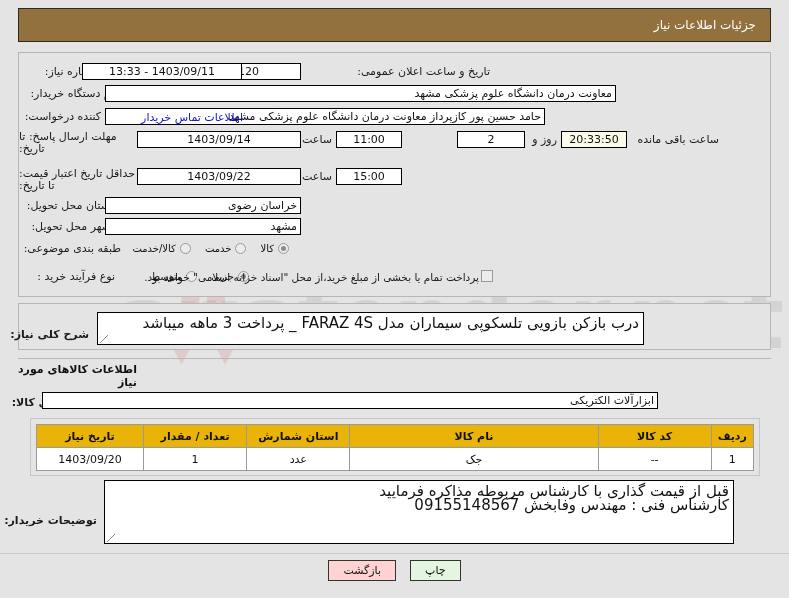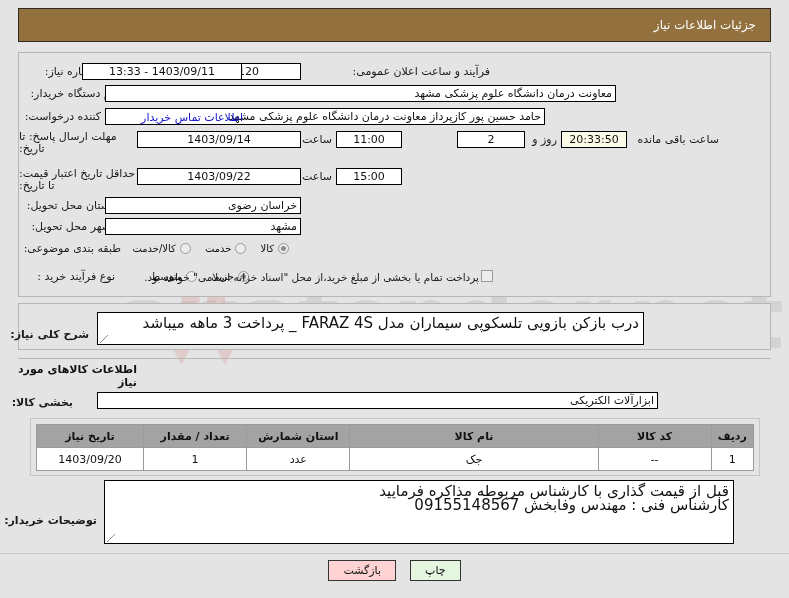--- a/index.html
+++ b/index.html
@@ -131,21 +131,21 @@
 
   
   table.goods{
     position:absolute;left:36px;top:424px;width:718px;
     border-collapse:collapse;
     font-size:11px;
     background:#fff;
     z-index:2;
   }
   table.goods th{
-    background:#a3a3a3;
+    background:#eab308;
     border:1px solid #9a9a9a;
     height:22px;
     font-weight:bold;
     color:#111;
     font-size:11px;
     padding:0 4px;
   }
   table.goods td{
     background:#ffffff;
     border:1px solid #9a9a9a;
@@ -199,21 +199,21 @@
 </div>
 
 <div class="panel" id="panel-top"></div>
 
 <div class="row" style="top:63px;right:692px;width:78px;justify-content:flex-start;z-index:2;">
   <div class="lbl">شماره نیاز:</div>
 </div>
 <div class="fld" style="position:absolute;top:63px;right:488px;width:196px;z-index:2;">1103090930000120</div>
 
 <div class="row" style="top:63px;right:299px;width:180px;justify-content:flex-start;z-index:2;">
-  <div class="lbl">فرآیند و ساعت اعلان عمومی:</div>
+  <div class="lbl">تاریخ و ساعت اعلان عمومی:</div>
 </div>
 
 <div class="fld" style="position:absolute;top:63px;left:82px;width:160px;z-index:2;">1403/09/11 - 13:33</div>
 
 <div class="row" style="top:85px;right:672px;width:98px;justify-content:flex-start;z-index:2;">
   <div class="lbl">نام دستگاه خریدار:</div>
 </div>
 <div class="fld rt" style="position:absolute;top:85px;right:173px;width:511px;z-index:2;">معاونت درمان دانشگاه علوم پزشکی مشهد</div>
 
 <div class="row" style="top:108px;right:663px;width:107px;justify-content:flex-start;z-index:2;">
@@ -305,21 +305,21 @@
   <div class="lbl" style="font-weight:bold;">شرح کلی نیاز:</div>
 </div>
 <div class="ta" style="position:absolute;top:312px;right:145px;width:547px;height:33px;z-index:2;">درب بازکن بازویی تلسکوپی سیماران مدل FARAZ 4S _ پرداخت 3 ماهه میباشد</div>
 
 <div class="sec-head" style="top:363px;right:652px;z-index:2;">اطلاعات کالاهای مورد نیاز</div>
 <div class="hr" style="top:358px;left:18px;width:753px;z-index:1;"></div>
 
 <div class="row" style="top:394px;right:716px;width:54px;justify-content:flex-start;z-index:2;">
   <div class="lbl" style="font-weight:bold;">بخشی کالا:</div>
 </div>
-<div class="fld rt" style="position:absolute;top:392px;right:131px;width:561px;z-index:2;">ابزارآلات الکتریکی</div>
+<div class="fld rt" style="position:absolute;top:392px;right:131px;width:616px;z-index:2;">ابزارآلات الکتریکی</div>
 
 <div class="tbl-wrap"></div>
 <table class="goods">
   <thead>
     <tr>
       <th style="width:34px;">ردیف</th>
       <th style="width:114px;">کد کالا</th>
       <th style="width:266px;">نام کالا</th>
       <th style="width:100px;">استان شمارش</th>
       <th style="width:102px;">تعداد / مقدار</th>

